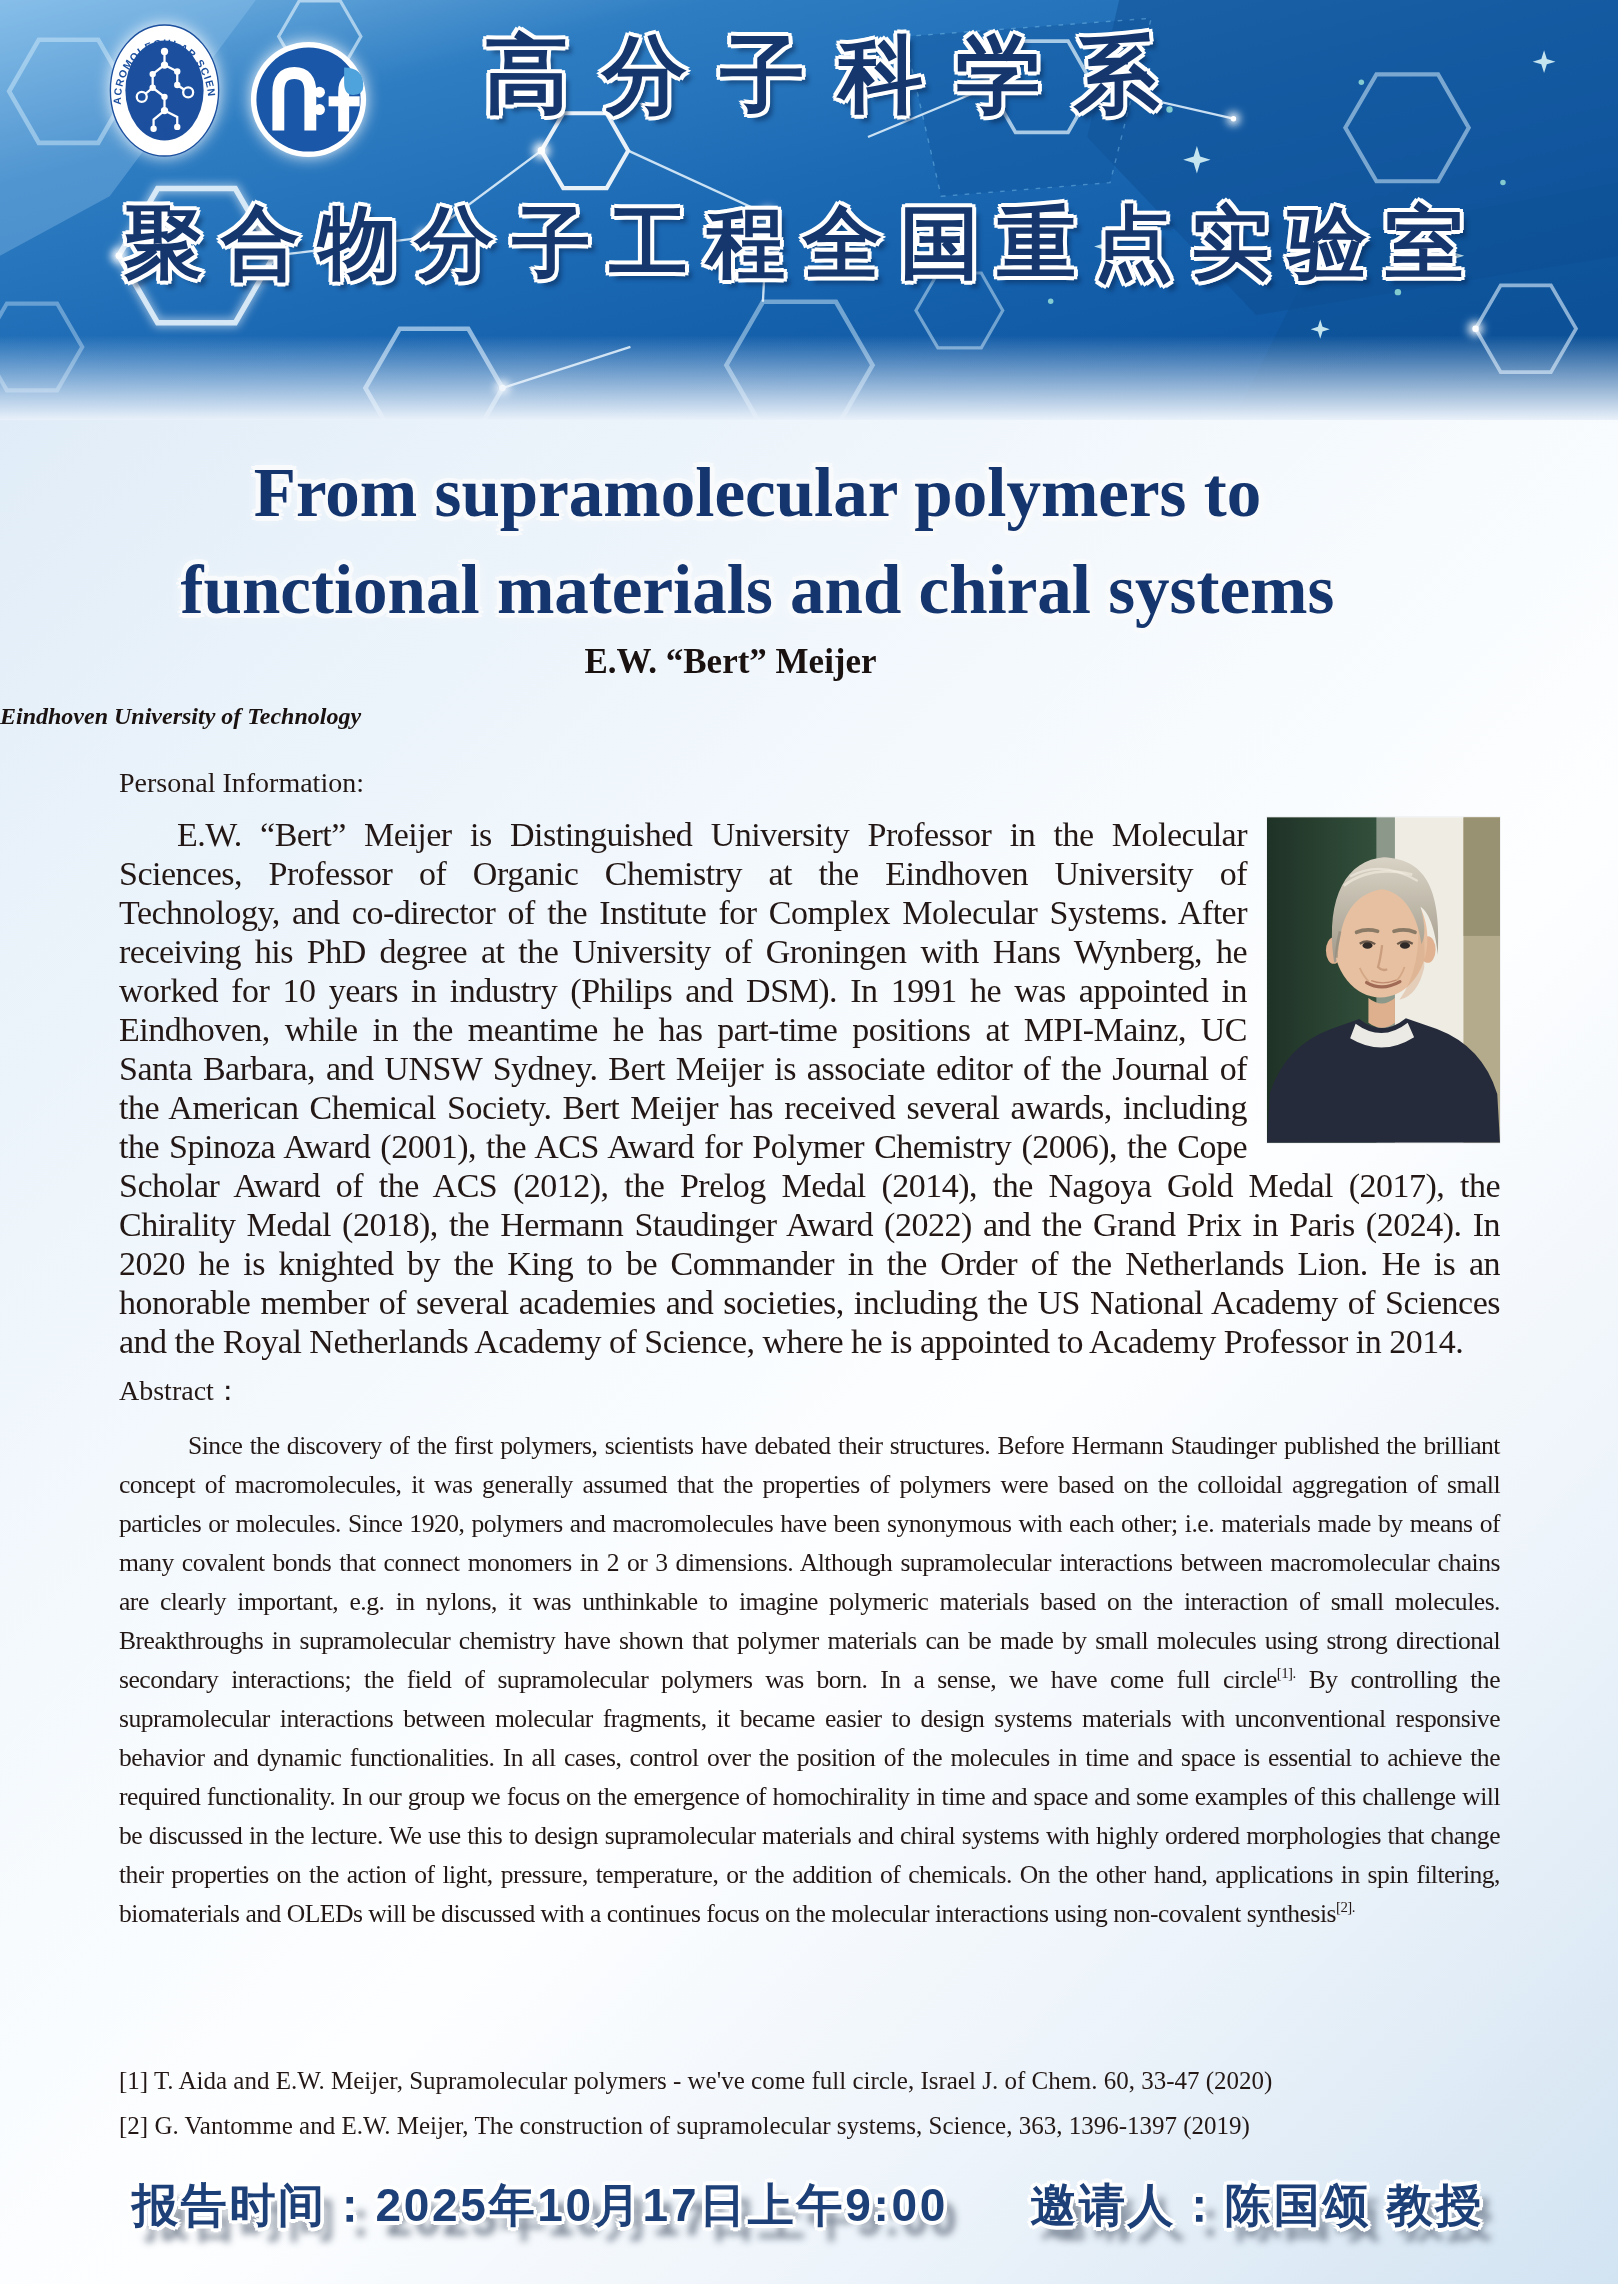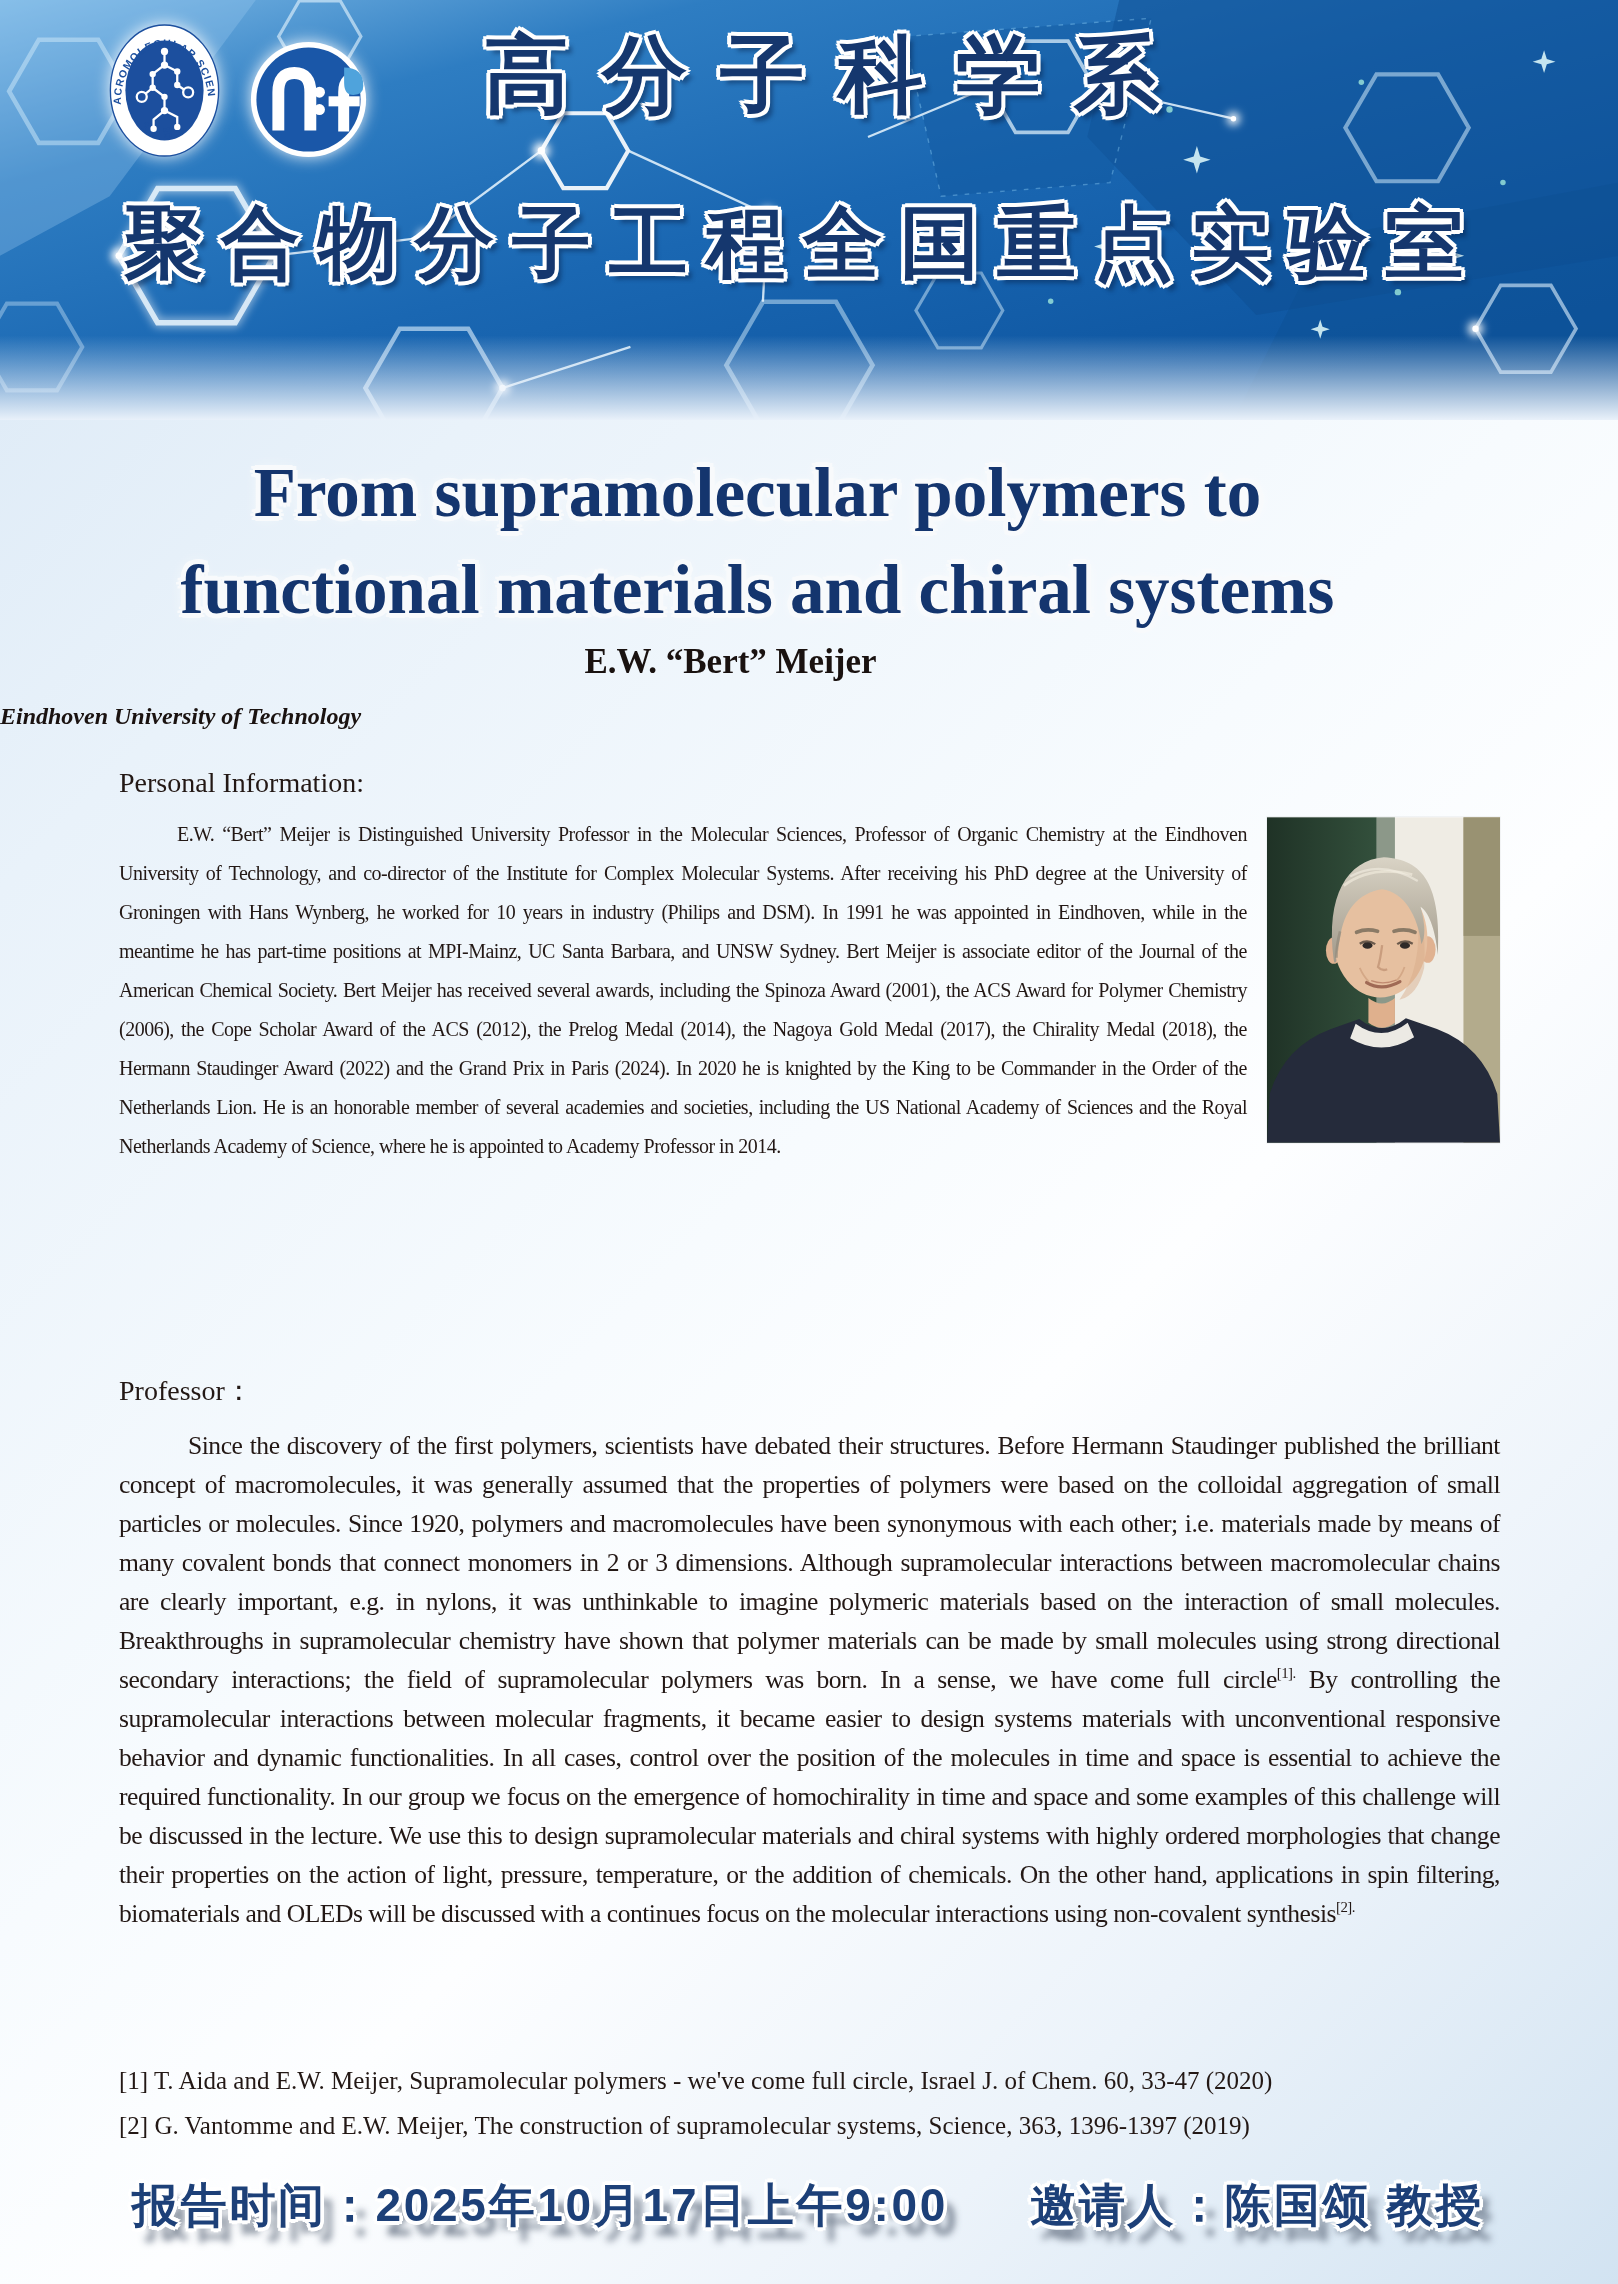--- a/index.html
+++ b/index.html
@@ -50,21 +50,21 @@
     position:absolute;left:0;top:703px;width:1284px;text-align:left;
     font-weight:bold;font-style:italic;font-size:24px;color:#1a1210;
   }
 
   
   .sect{position:absolute;left:119px;width:1381px;color:var(--ink);}
   .sect h2{font-size:28px;font-weight:normal;font-family:var(--serif);margin-top:8px;}
   .pi{top:759px;}
   .pi h2{margin-bottom:15.5px;}
   .pi-body{
-    font-size:20px;line-height:39px;letter-spacing:-0.5px;
+    font-size:34px;line-height:39px;letter-spacing:-0.5px;
     text-align:justify;text-indent:58px;
   }
   .photo{
     float:right;width:233px;height:326px;margin:2.7px 0 10px 20px;
     box-shadow:0 0 0 0.5px rgba(0,0,0,.08);
   }
   .photo svg{width:100%;height:100%;display:block;}
   .abs{top:1364px;}
   .abs h2{margin-bottom:16.4px;}
   .abs-body{font-size:25.6px;line-height:39px;letter-spacing:-0.5px;text-align:justify;text-indent:69px;}
@@ -297,21 +297,21 @@
 
             <path d="M 218,362 Q 252,382 291,360" stroke="#a06a55" stroke-width="7" fill="none" stroke-linecap="round"></path>
             <path d="M 228,358 Q 254,368 283,357" stroke="#c08a70" stroke-width="3" fill="none"></path>
           </g>
         </svg>
       </figure><span>E.W. “Bert” Meijer is Distinguished University Professor in the Molecular Sciences, Professor of Organic Chemistry at the Eindhoven University of Technology, and co-director of the Institute for Complex Molecular Systems. After receiving his PhD degree at the University of Groningen with Hans Wynberg, he worked for 10 years in industry (Philips and DSM). In 1991 he was appointed in Eindhoven, while in the meantime he has part-time positions at MPI-Mainz, UC Santa Barbara, and UNSW Sydney. Bert Meijer is associate editor of the Journal of the American Chemical Society. Bert Meijer has received several awards, including the Spinoza Award (2001), the ACS Award for Polymer Chemistry (2006), the Cope Scholar Award of the ACS (2012), the Prelog Medal (2014), the Nagoya Gold Medal (2017), the Chirality Medal (2018), the Hermann Staudinger Award (2022) and the Grand Prix in Paris (2024). In 2020 he is knighted by the King to be Commander in the Order of the Netherlands Lion. He is an honorable member of several academies and societies, including the US National Academy of Sciences and the Royal Netherlands Academy of Science, where he is appointed to Academy Professor in 2014.</span>
     </div>
   </section>
 
   <section class="sect abs">
-    <h2>Professor：</h2>
+    <h2>Abstract：</h2>
     <p class="abs-body"><span>Since the discovery of the first polymers, scientists have debated their structures. Before Hermann Staudinger published the brilliant concept of macromolecules, it was generally assumed that the properties of polymers were based on the colloidal aggregation of small particles or molecules. Since 1920, polymers and macromolecules have been synonymous with each other; i.e. materials made by means of many covalent bonds that connect monomers in 2 or 3 dimensions. Although supramolecular interactions between macromolecular chains are clearly important, e.g. in nylons, it was unthinkable to imagine polymeric materials based on the interaction of small molecules. Breakthroughs in supramolecular chemistry have shown that polymer materials can be made by small molecules using strong directional secondary interactions; the field of supramolecular polymers was born. In a sense, we have come full circle</span><sup>[1].</sup><span> By controlling the supramolecular interactions between molecular fragments, it became easier to design systems materials with unconventional responsive behavior and dynamic functionalities. In all cases, control over the position of the molecules in time and space is essential to achieve the required functionality. In our group we focus on the emergence of homochirality in time and space and some examples of this challenge will be discussed in the lecture. We use this to design supramolecular materials and chiral systems with highly ordered morphologies that change their properties on the action of light, pressure, temperature, or the addition of chemicals. On the other hand, applications in spin filtering, biomaterials and OLEDs will be discussed with a continues focus on the molecular interactions using non-covalent synthesis</span><sup>[2].</sup></p>
   </section>
 
   <div class="sect refs">
     <p>[1] T. Aida and E.W. Meijer, Supramolecular polymers - we've come full circle, Israel J. of Chem. 60, 33-47 (2020)</p>
     <p>[2] G. Vantomme and E.W. Meijer, The construction of supramolecular systems, Science, 363, 1396-1397 (2019)</p>
   </div>
 
   <div class="f-line f1">
     <span class="f-item"><span>报告时间：</span><span>2025年10月17日上午9:00</span></span>

